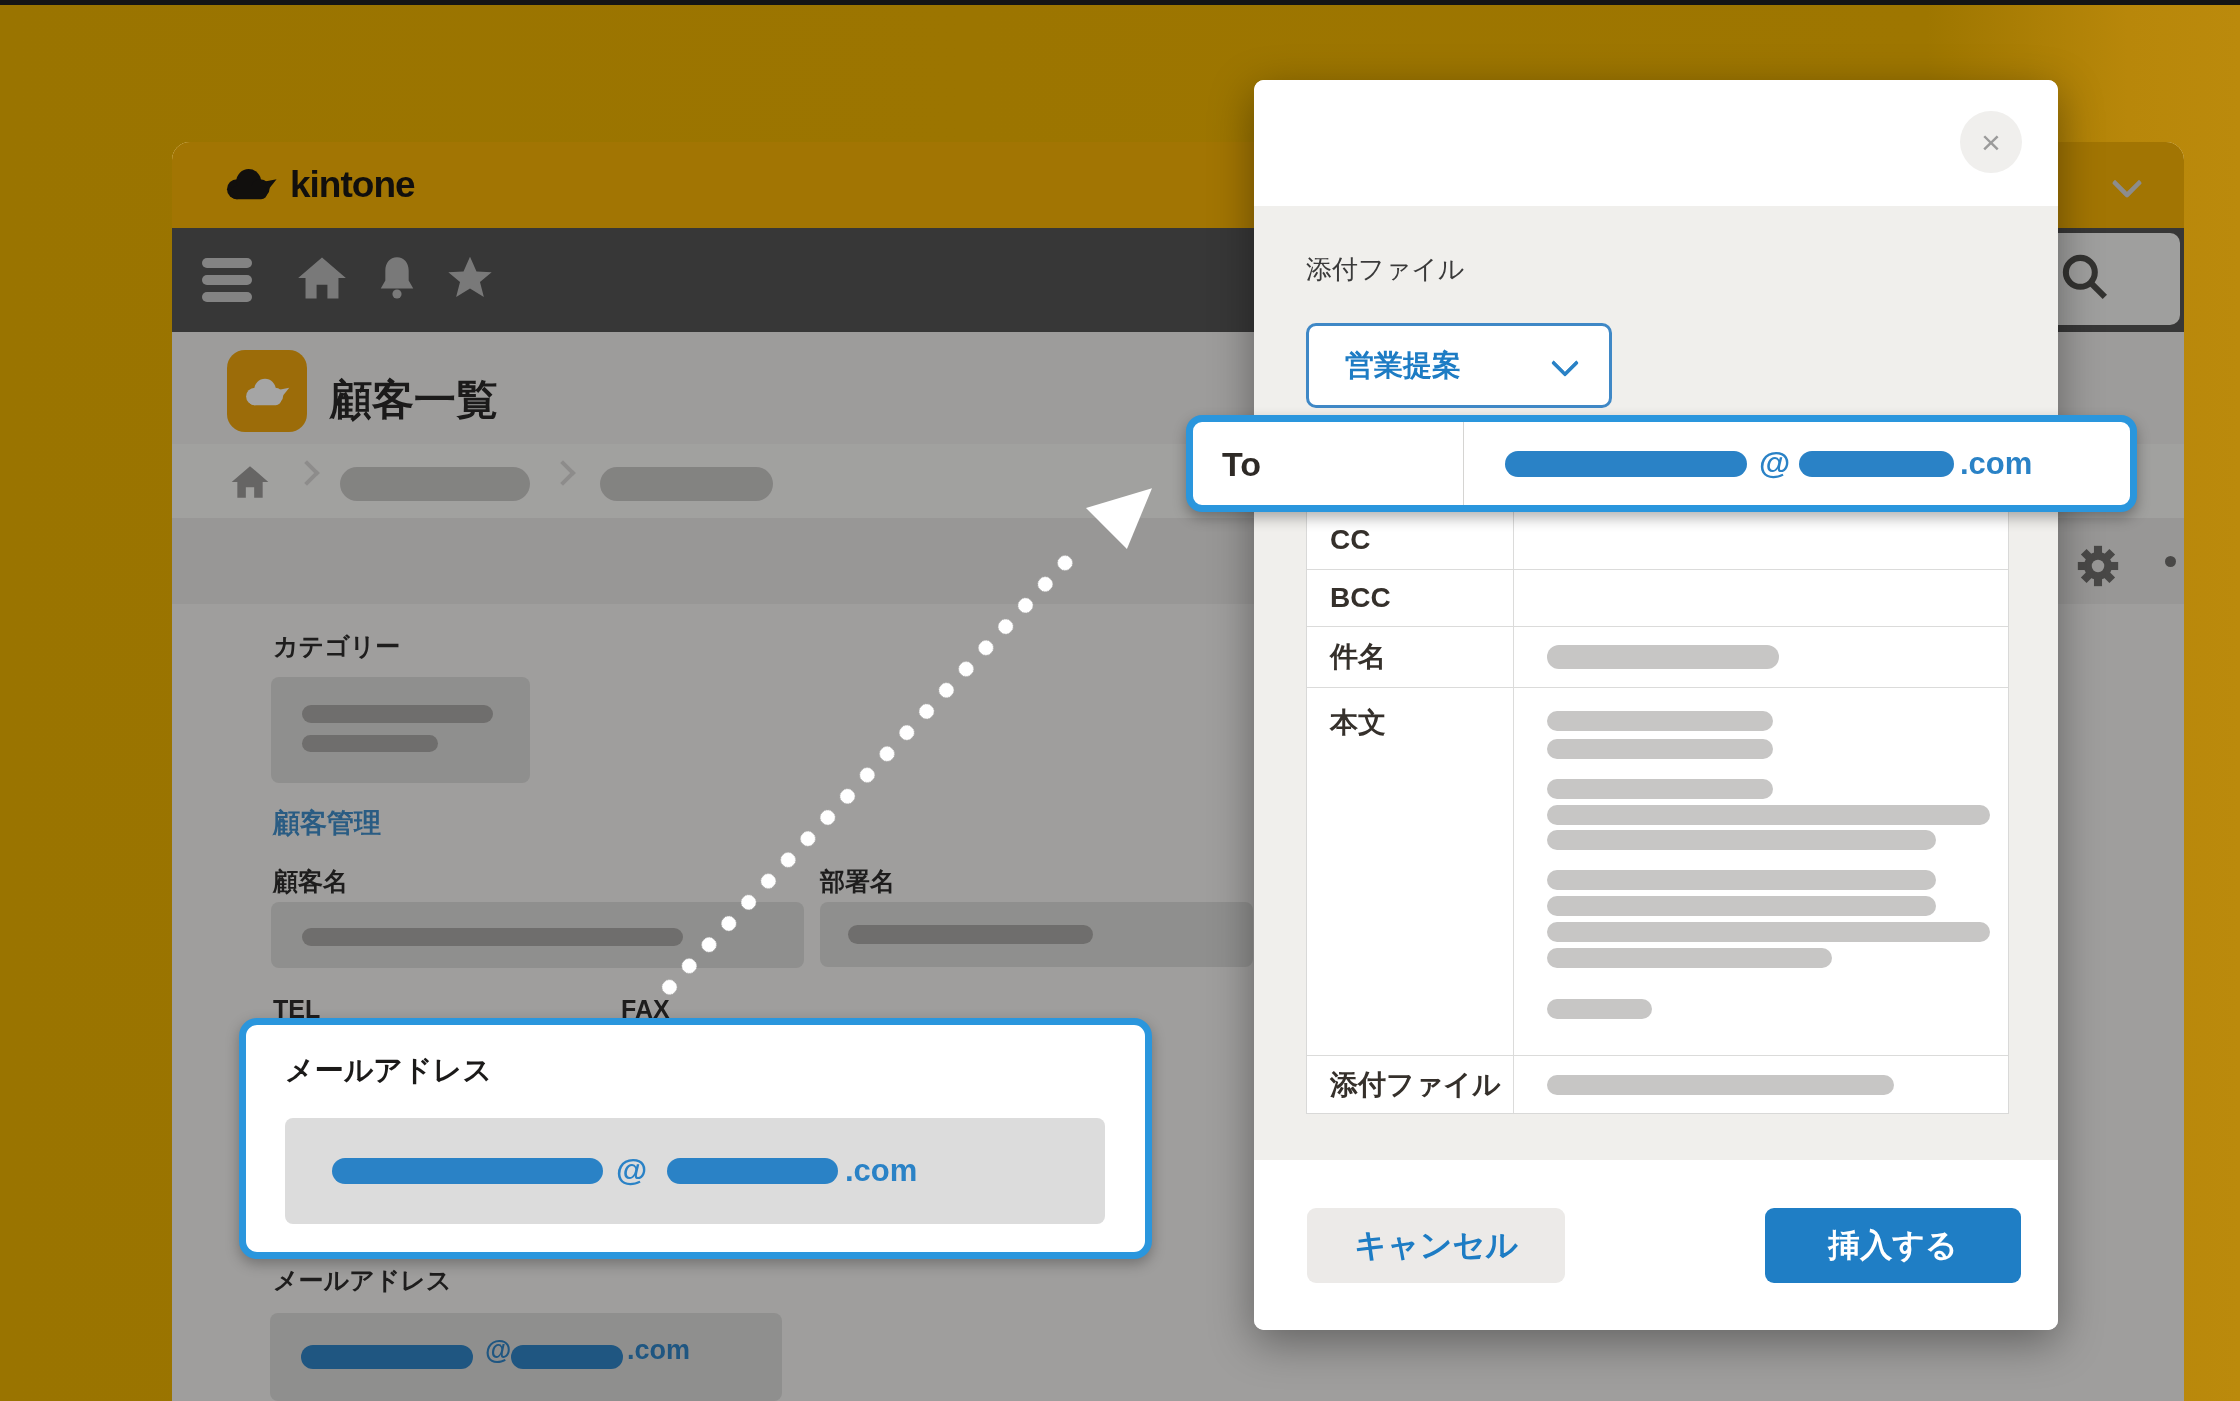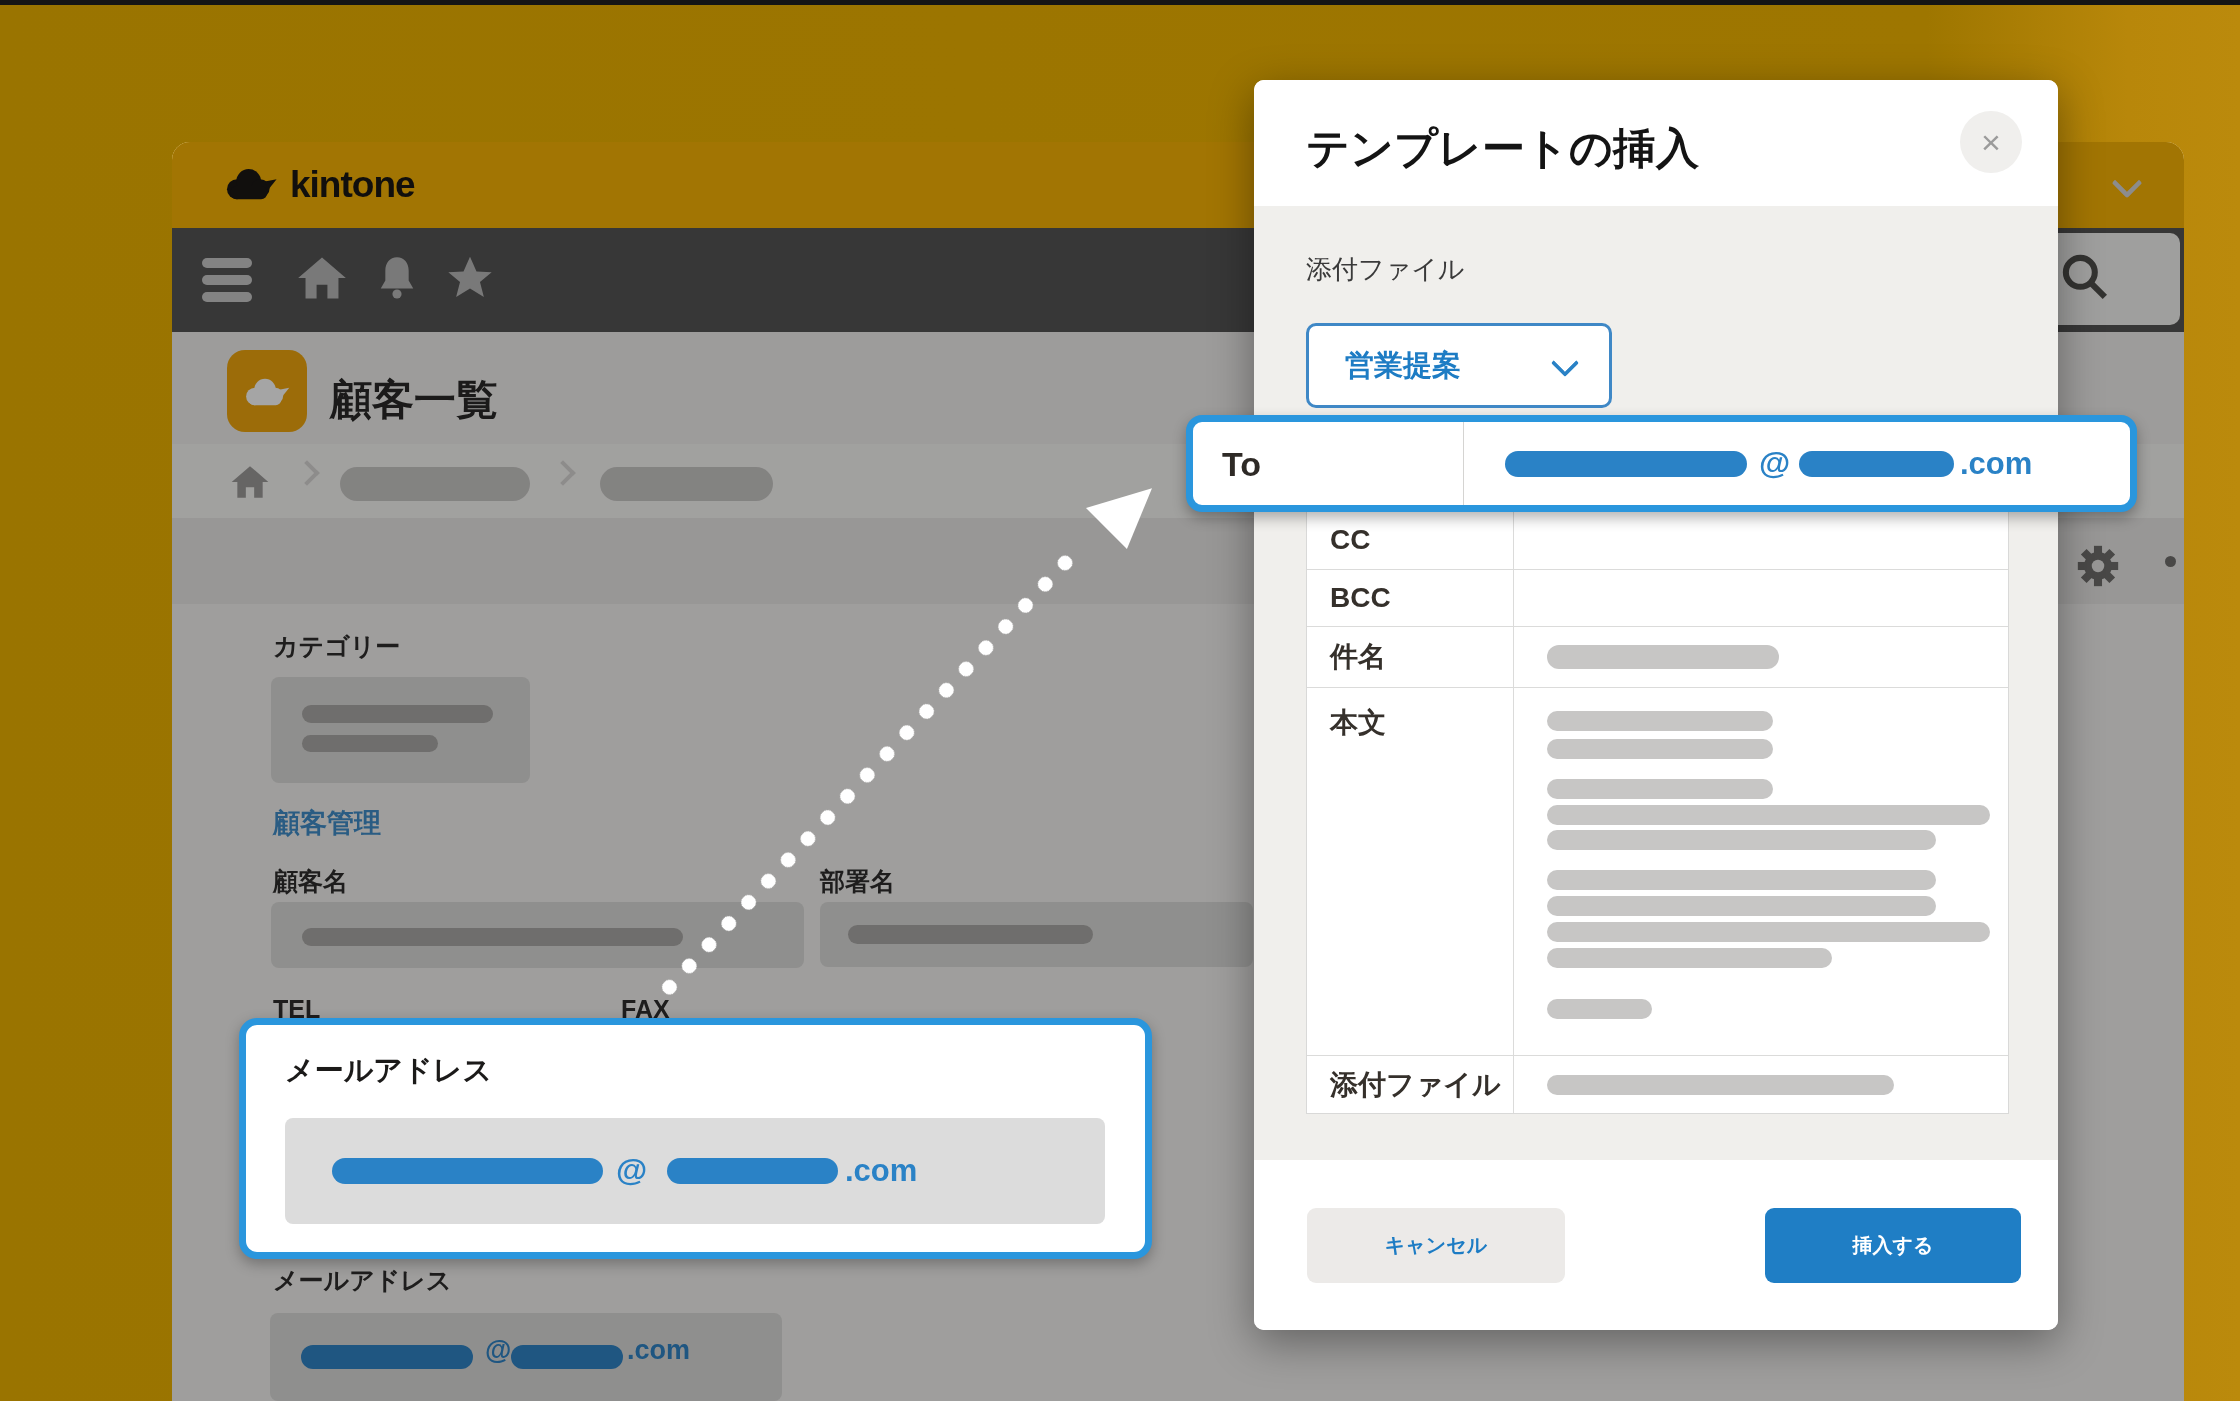--- a/index.html
+++ b/index.html
@@ -79,21 +79,21 @@
   .mail-table { position:absolute; left:52px; top:218px; width:703px; background:#ffffff; border:1px solid #d9d9d8; }
   .trow { display:flex; border-bottom:1px solid #dbdbda; }
   .trow:last-child { border-bottom:none; }
   .tlabel { width:207px; border-right:1px solid #dbdbda; display:flex; align-items:center;
             padding-left:23px; font-size:28px; font-weight:bold; color:#35302b; }
   .tvalue { flex:1; position:relative; }
   .tlabel.top { align-items:flex-start; padding-top:16px; }
   .ph-bar { height:20px; background:#c7c6c5; border-radius:10px; }
   .center-pill { position:absolute; left:33px; top:50%; transform:translateY(-50%); background:#c7c6c5; border-radius:12px; }
   .modal-footer { position:absolute; left:0; top:1080px; width:100%; height:170px; background:#ffffff; border-radius:0 0 10px 10px; }
-  .btn { position:absolute; top:48px; height:75px; border-radius:9px; border:none; font-size:20px; font-weight:bold;
+  .btn { position:absolute; top:48px; height:75px; border-radius:9px; border:none; font-size:32px; font-weight:bold;
          font-family:inherit; cursor:pointer; }
   .btn-cancel { left:53px; width:258px; background:#eceae8; color:#1d7cc4; }
   .btn-insert { left:511px; width:256px; background:#1f7ec5; color:#ffffff; }
 
   
   .tobox { position:absolute; left:1186px; top:415px; width:951px; height:97px; background:#ffffff;
            border:7px solid #2a96dd; border-radius:16px; z-index:60; box-shadow:0 6px 14px rgba(0,0,0,0.3); }
   .tobox-label { position:absolute; left:29px; top:50%; transform:translateY(-50%); font-size:34px; font-weight:bold; color:#2e2a26; }
   .tobox-div { position:absolute; left:270px; top:0; width:1px; height:100%; background:#d5d4d2; }
 </style>
@@ -239,21 +239,20 @@
     <div class="callout-field">
       <div class="blue-pill" style="left:47px; top:40px; width:271px; height:26px;"></div>
       <div class="blue-sym" style="left:331px; top:34px; font-size:32px;">@</div>
       <div class="blue-pill" style="left:382px; top:40px; width:171px; height:26px;"></div>
       <div class="blue-sym" style="left:560px; top:35px; font-size:31px;">.com</div>
     </div>
   </div>
 
   <div class="modal">
     <div class="modal-header">
-      <div class="modal-title">テンプレートの挿入</div>
       <div class="modal-close">×</div>
     </div>
 
     <div class="modal-body">
       <div class="tpl-label">添付ファイル</div>
       <div class="dropdown">
         <span class="dropdown-value">営業提案</span>
         <span class="dropdown-chev"></span>
       </div>
 

